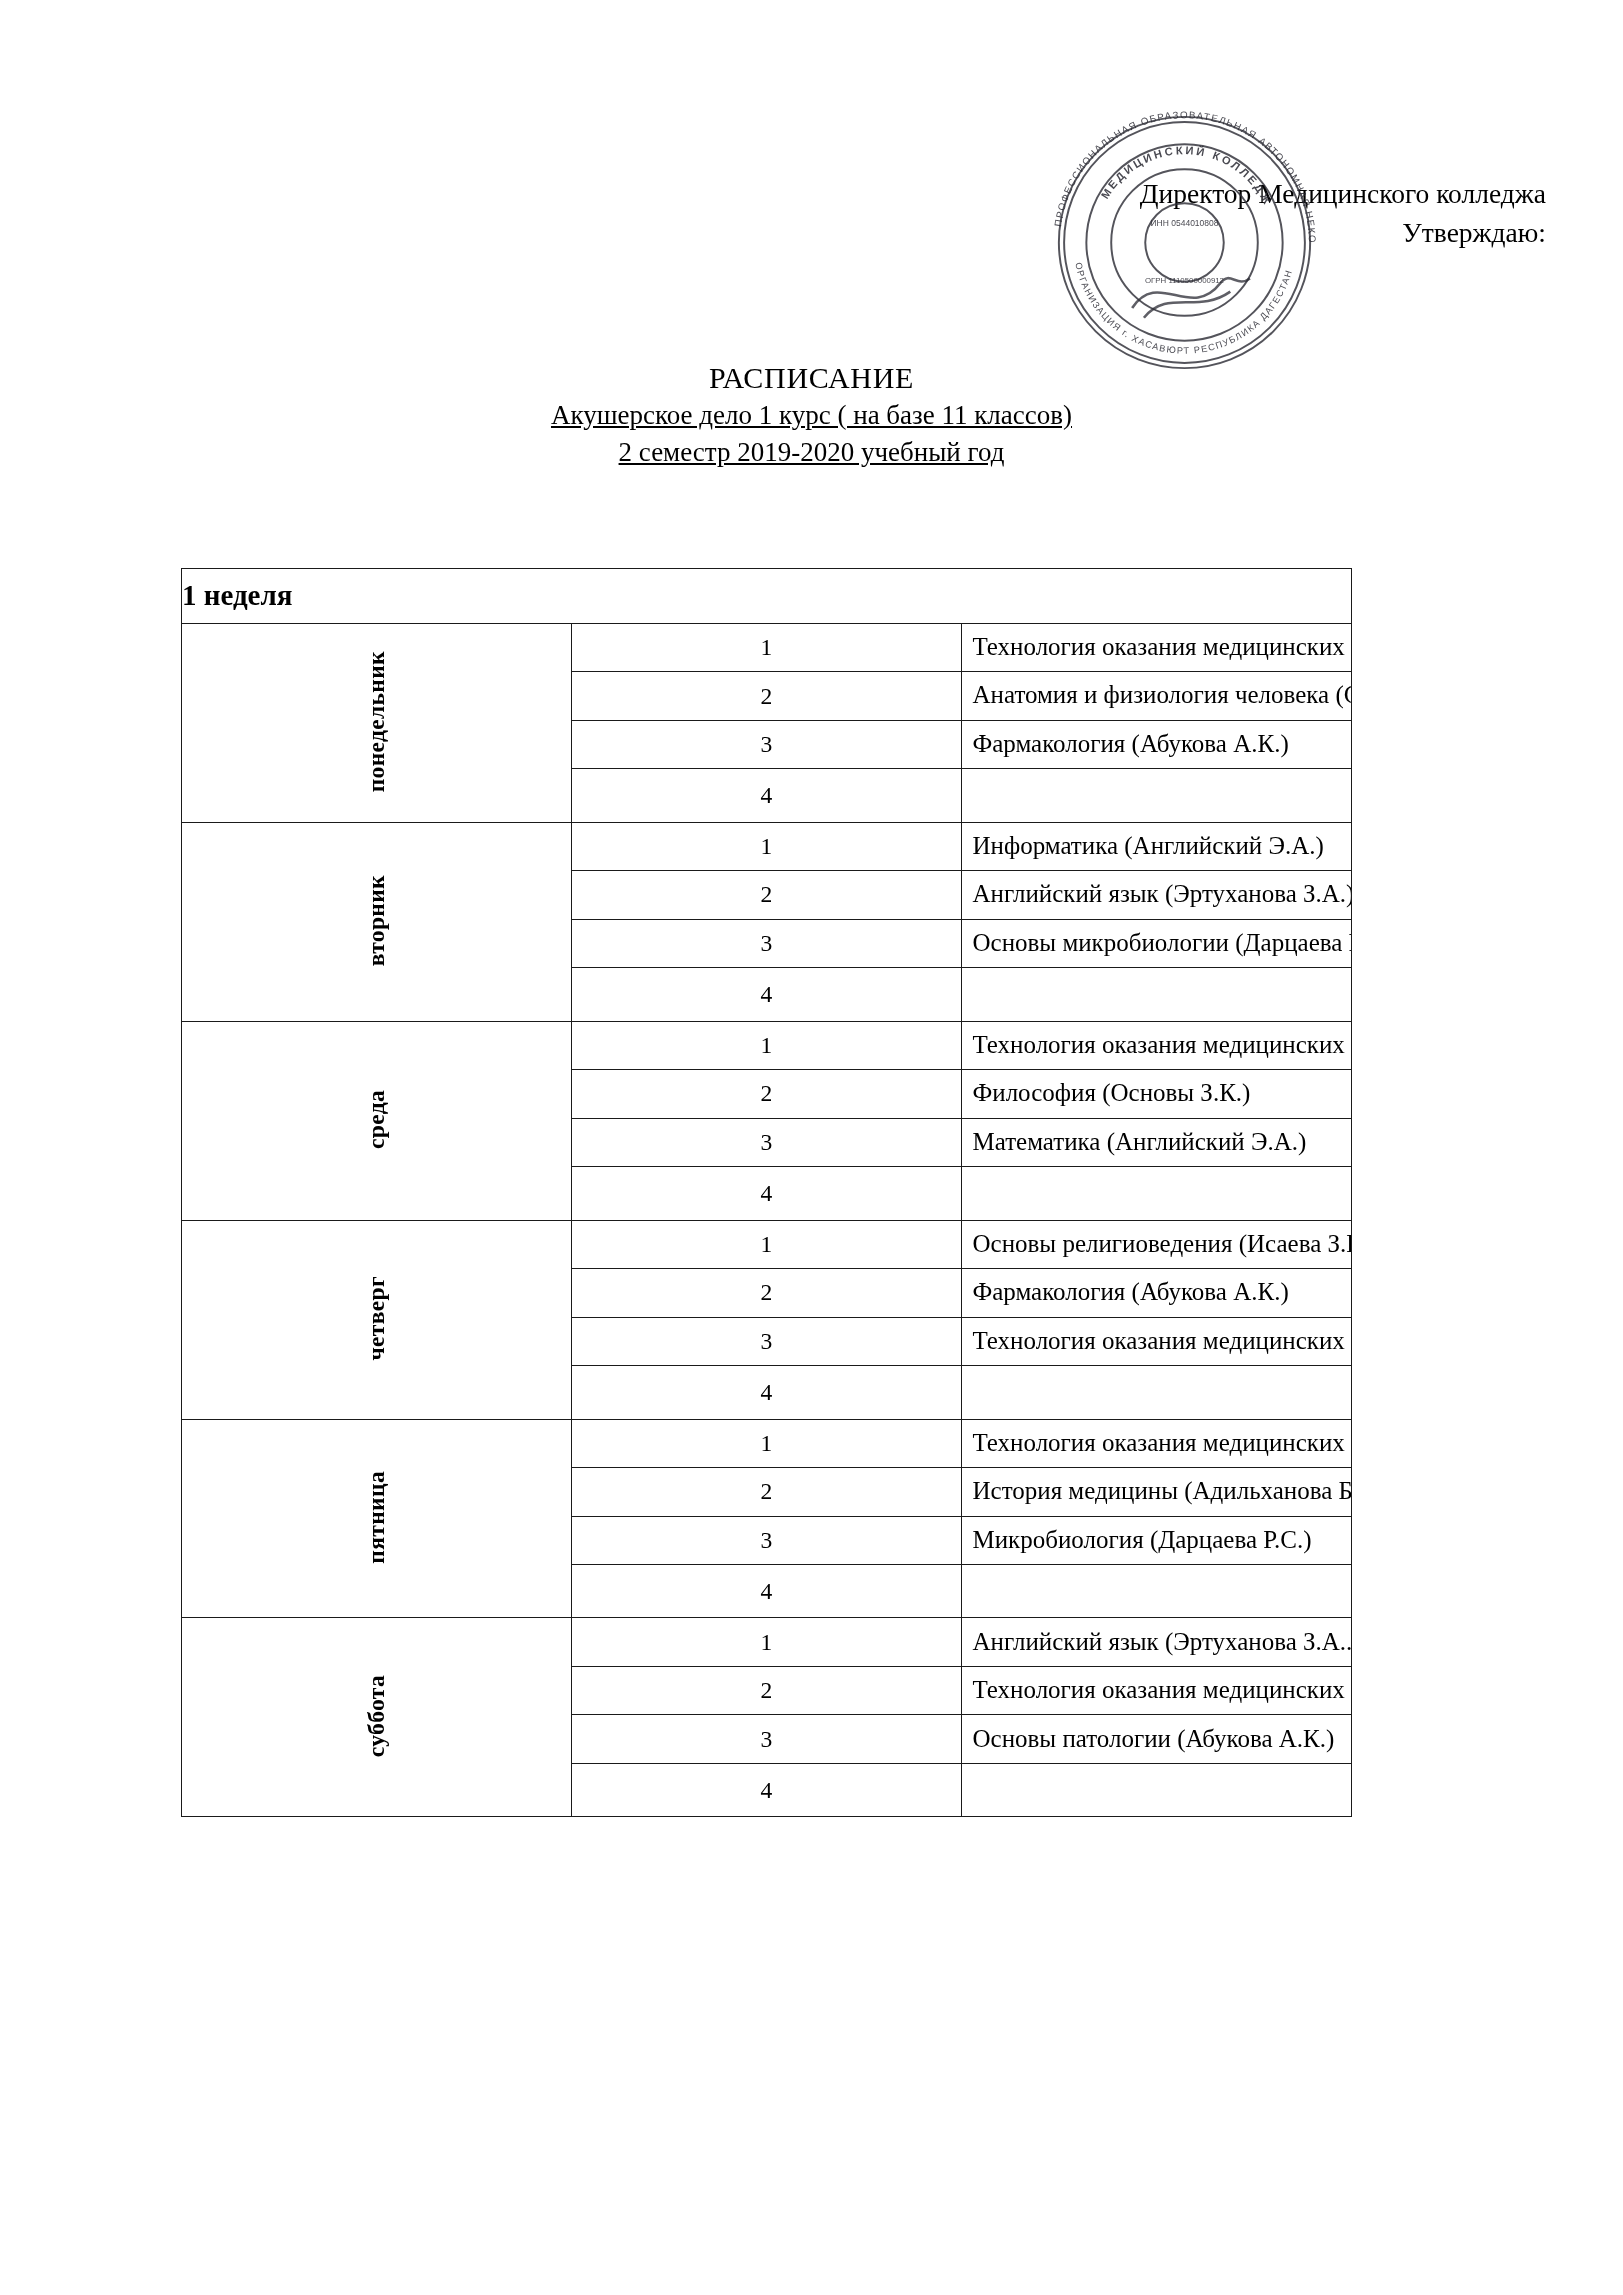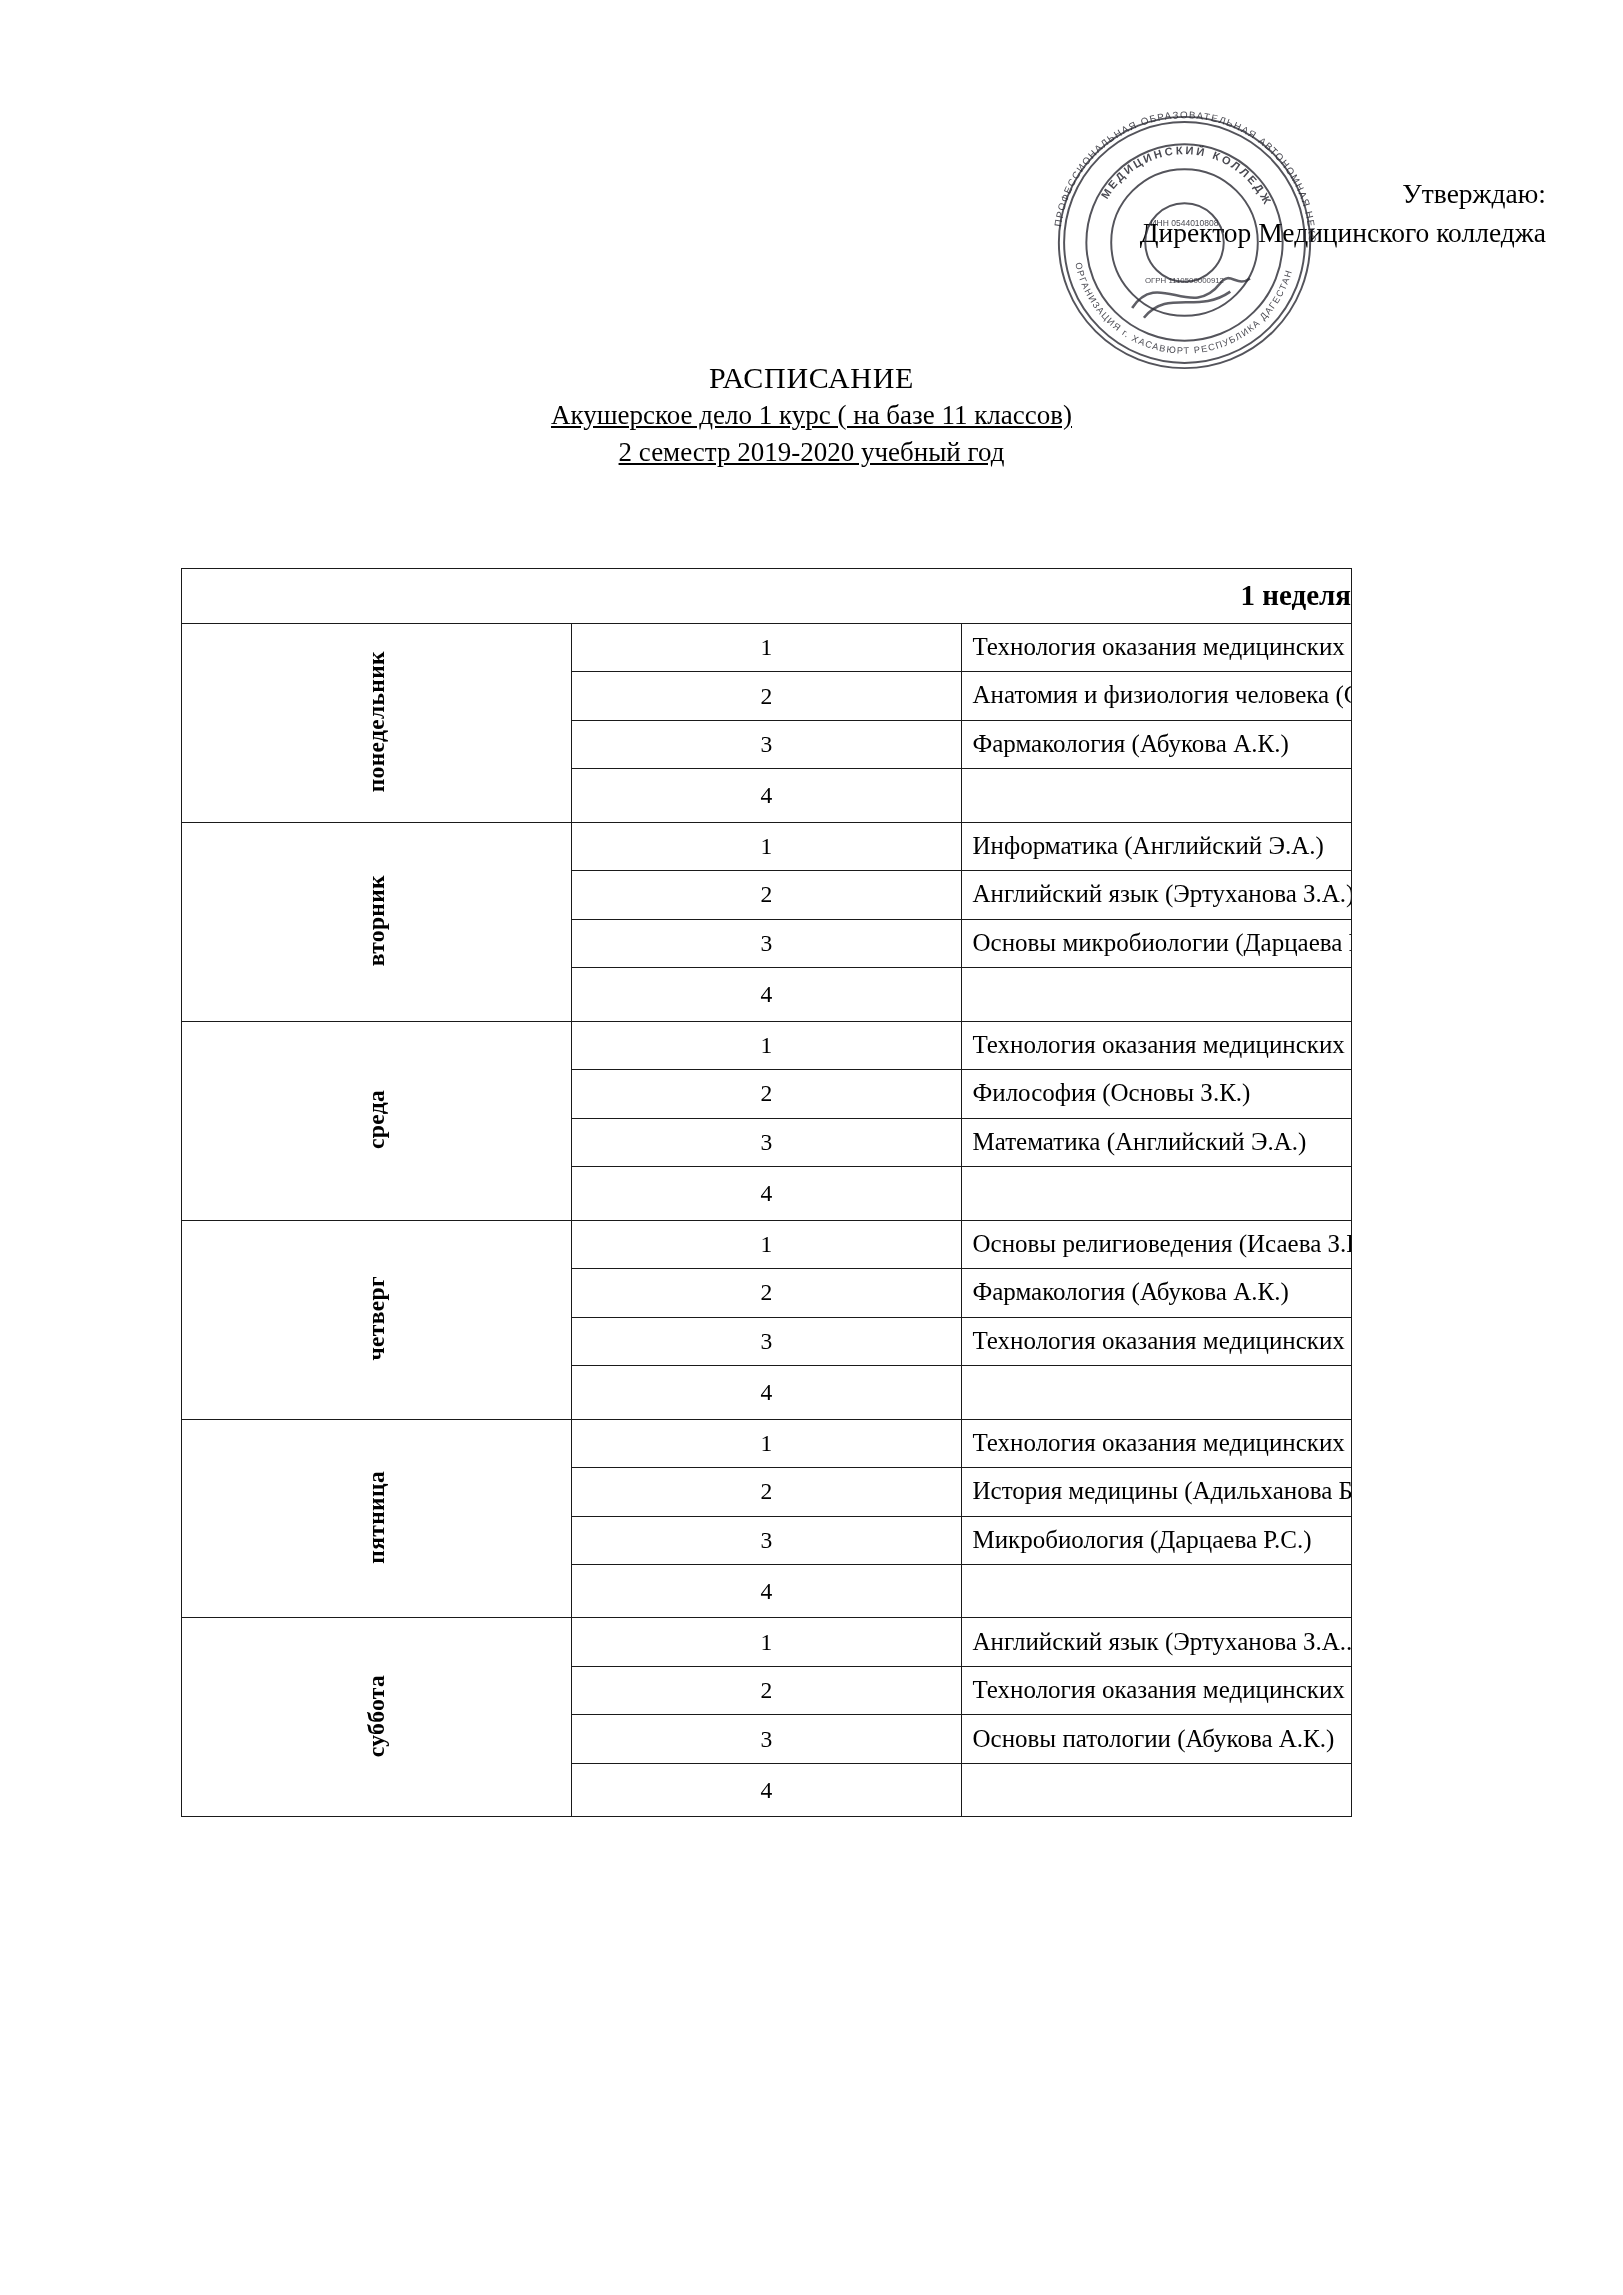--- a/index.html
+++ b/index.html
@@ -76,21 +76,21 @@
   table.schedule {
     border-collapse: collapse;
     width: 100%;
     table-layout: fixed;
   }
   table.schedule td, table.schedule th {
     border: 1.3px solid #1a1a1a;
     vertical-align: middle;
   }
   .week-header {
-    text-align: right;
+    text-align: left;
     font-weight: bold;
     font-size: 29px;
     height: 46px;
     padding: 3.9px 0;
   }
   td.daycell {
     width: 50px;
     text-align: center;
     padding: 0;
   }
@@ -120,22 +120,22 @@
   td.empty-row {
     height: 46px;
   }
 </style>
 </head>
 <body>
 
 <div class="page">
 
   <div class="approval">
+    <div>Директор Медицинского колледжа</div>
     <div>Утверждаю:</div>
-    <div>Директор Медицинского колледжа</div>
   </div>
 
   <div class="stamp">
     <svg width="301" height="301" viewBox="0 0 460 460" xmlns="http://www.w3.org/2000/svg">
       <defs>
         <path id="outerArc" d="M 40,230 A 190,190 0 1 1 420,230" fill="none"></path>
         <path id="outerArc2" d="M 60,230 A 170,170 0 1 0 400,230" fill="none"></path>
         <path id="midArc" d="M 95,230 A 135,135 0 1 1 365,230" fill="none"></path>
       </defs>
       <g stroke="#2a2a33" fill="none" stroke-width="3" opacity="0.8">

